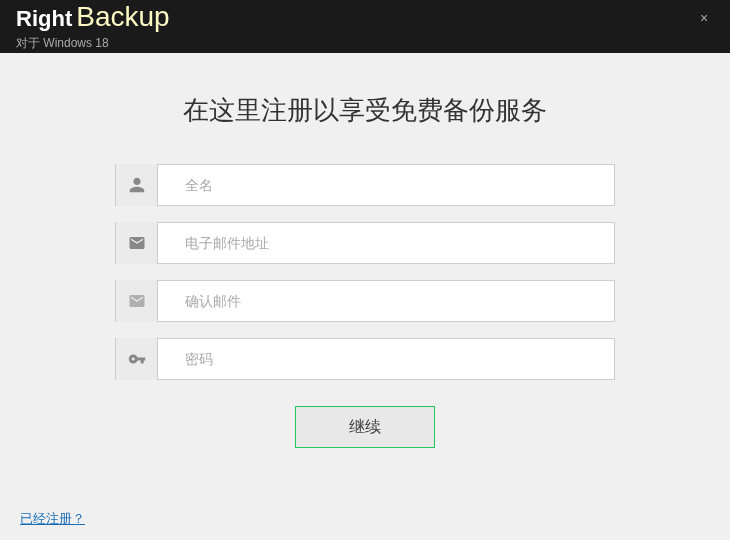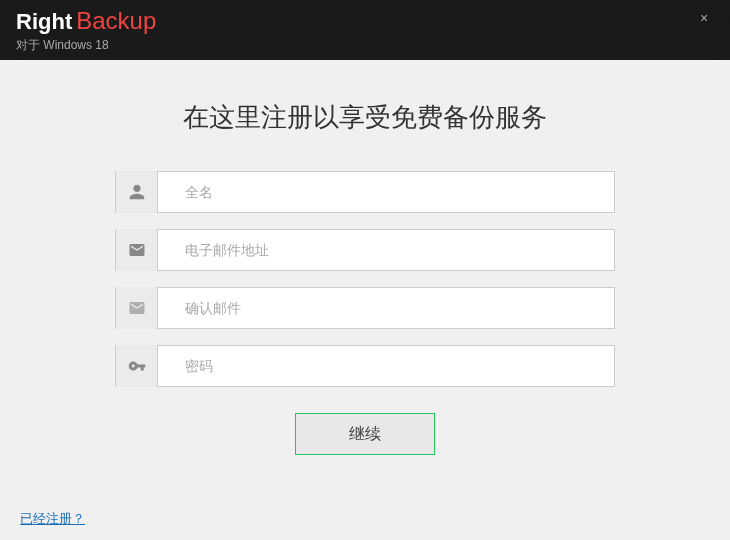--- a/index.html
+++ b/index.html
@@ -19,21 +19,21 @@
     .window {
       width: 730px;
       height: 540px;
       background: #1a1a1a;
       display: flex;
       flex-direction: column;
     }
 
     .title-bar {
       background: #1a1a1a;
-      height: 60px;
+      height: 53px;
       display: flex;
       align-items: center;
       justify-content: space-between;
       padding: 0 16px;
       flex-shrink: 0;
       border-radius: 23px;
     }
 
     .title-bar-left {
       display: flex;
@@ -47,22 +47,22 @@
       gap: 4px;
     }
 
     .title-right {
       font-weight: bold;
       font-size: 22px;
       color: #ffffff;
     }
 
     .title-backup {
-      font-size: 24px;
-      color: #ef4444;
+      font-size: 28px;
+      color: #fef9c3;
       font-weight: normal;
       text-align: right;
     }
 
     .subtitle {
       font-size: 12px;
       color: #aaaaaa;
       margin-top: 2px;
     }
 

